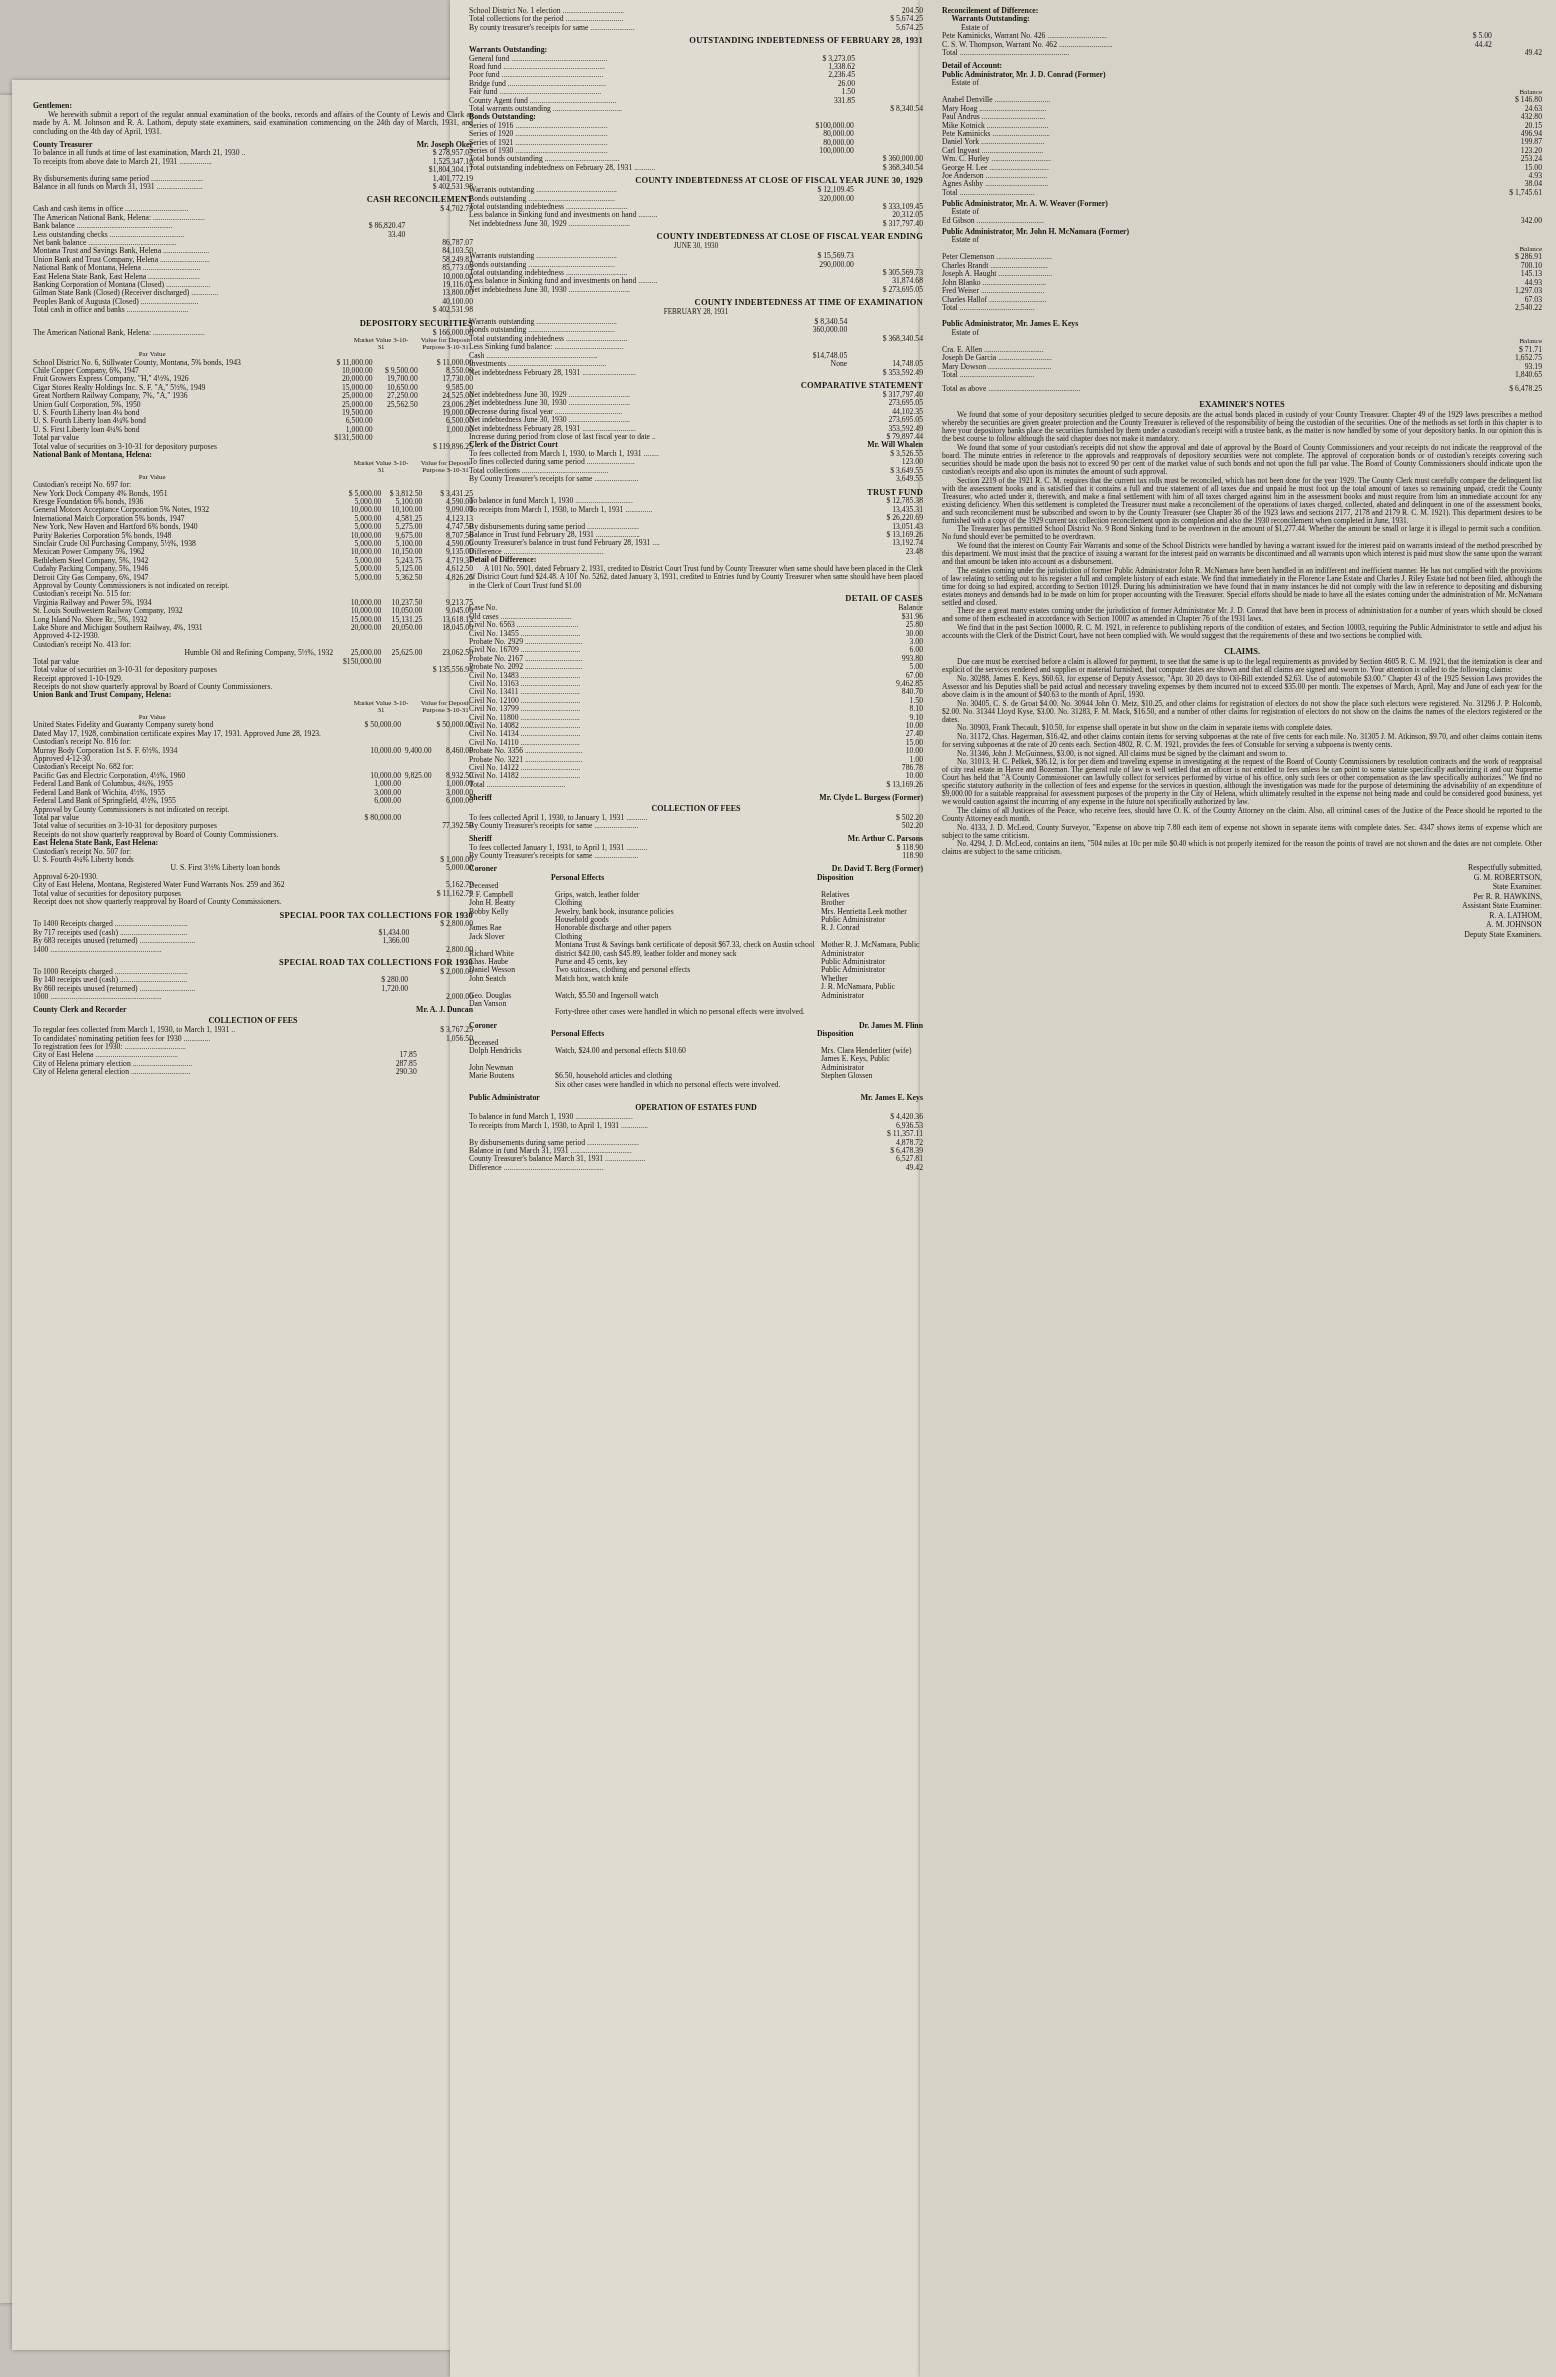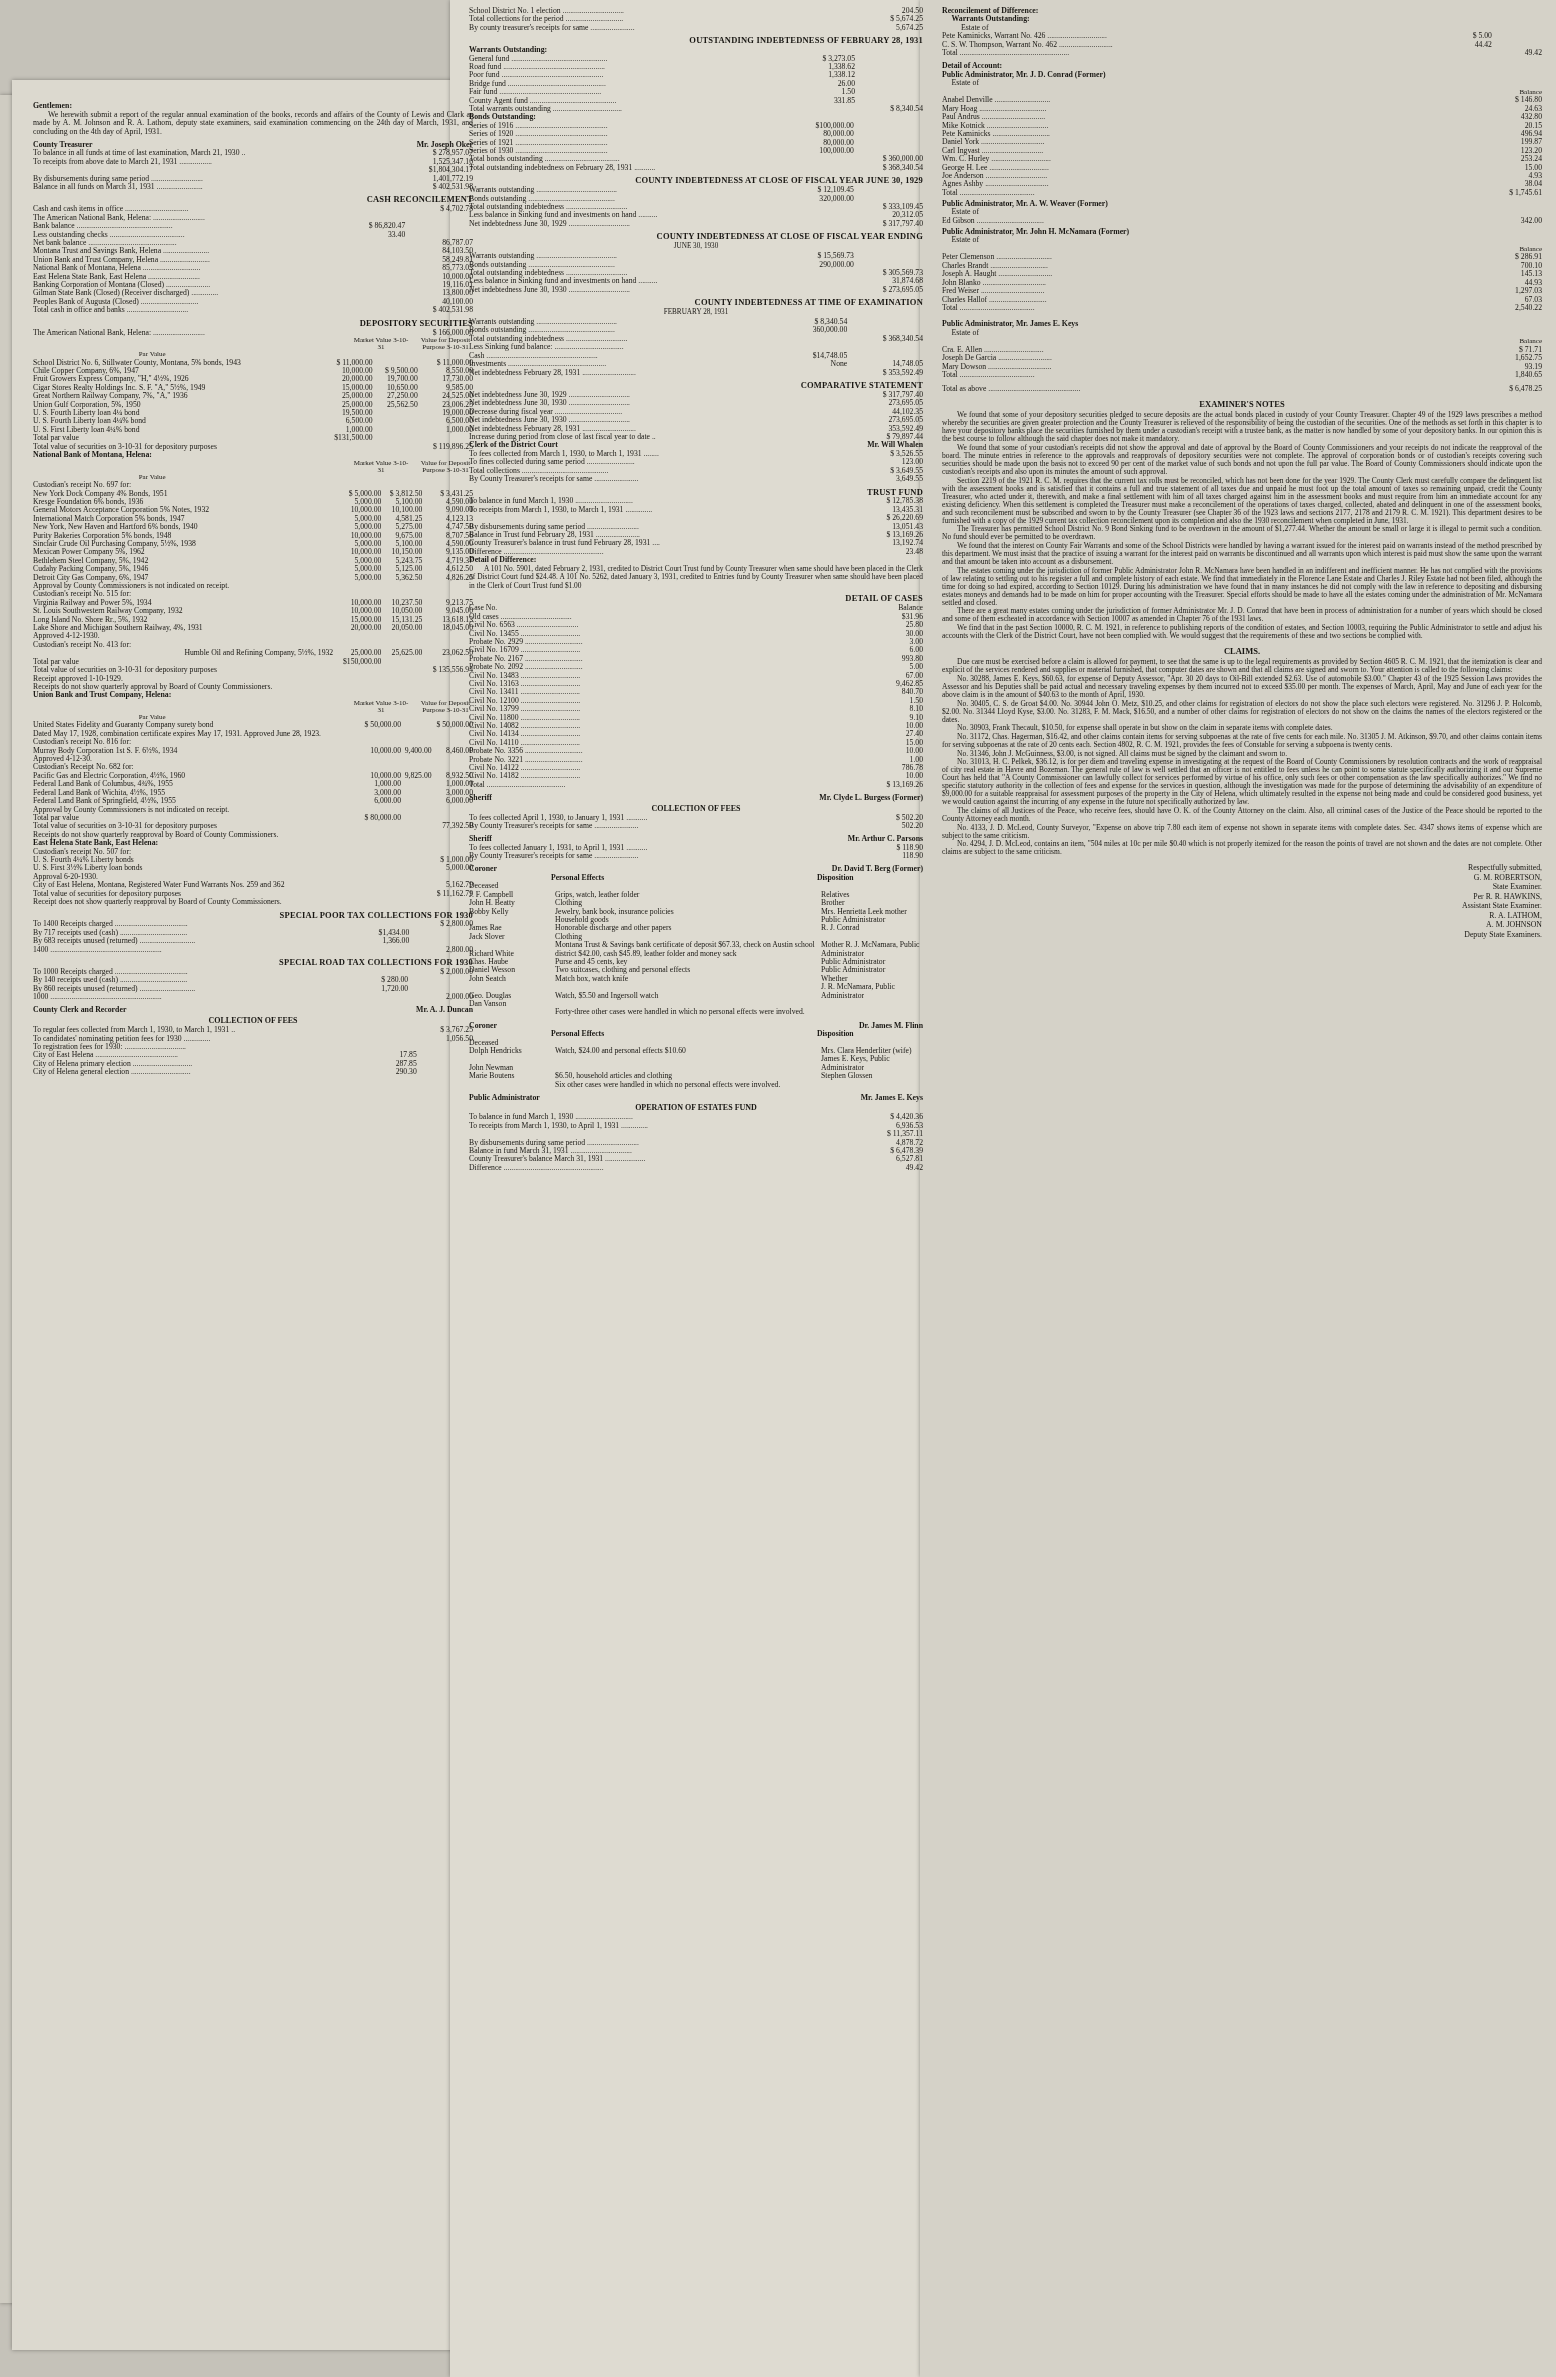--- a/index.html
+++ b/index.html
@@ -538,21 +538,21 @@
             <td class="num2"></td>
             <td class="num3"></td>
           </tr>
           <tr>
             <td class="lbl" style="white-space: normal;">U. S. Fourth 4¼% Liberty bonds</td>
             <td class="num"></td>
             <td class="num2"></td>
             <td class="num3">$   1,000.00</td>
           </tr>
           <tr>
-            <td class="lbl" style="white-space: normal;">U. S. First 3½% Liberty loan bonds</td>
+            <td class="lbl" style="white-space: normal; text-align: center;">U. S. First 3½% Liberty loan bonds</td>
             <td class="num"></td>
             <td class="num2"></td>
             <td class="num3">5,000.00</td>
           </tr>
           <tr>
             <td class="lbl" style="white-space: normal;">Approval 6-20-1930.</td>
             <td class="num"></td>
             <td class="num2"></td>
             <td class="num3"></td>
           </tr>
@@ -700,21 +700,21 @@
             <td class="num">$   3,273.05</td>
             <td class="num2"></td>
           </tr>
           <tr>
             <td class="lbl">Road fund .....................................................</td>
             <td class="num">1,338.62</td>
             <td class="num2"></td>
           </tr>
           <tr>
             <td class="lbl">Poor fund .....................................................</td>
-            <td class="num">1,338.12</td>
+            <td class="num">2,236.45</td>
             <td class="num2"></td>
           </tr>
           <tr>
             <td class="lbl">Bridge fund ...................................................</td>
             <td class="num">26.00</td>
             <td class="num2"></td>
           </tr>
           <tr>
             <td class="lbl">Fair fund .....................................................</td>
             <td class="num">1.50</td>

